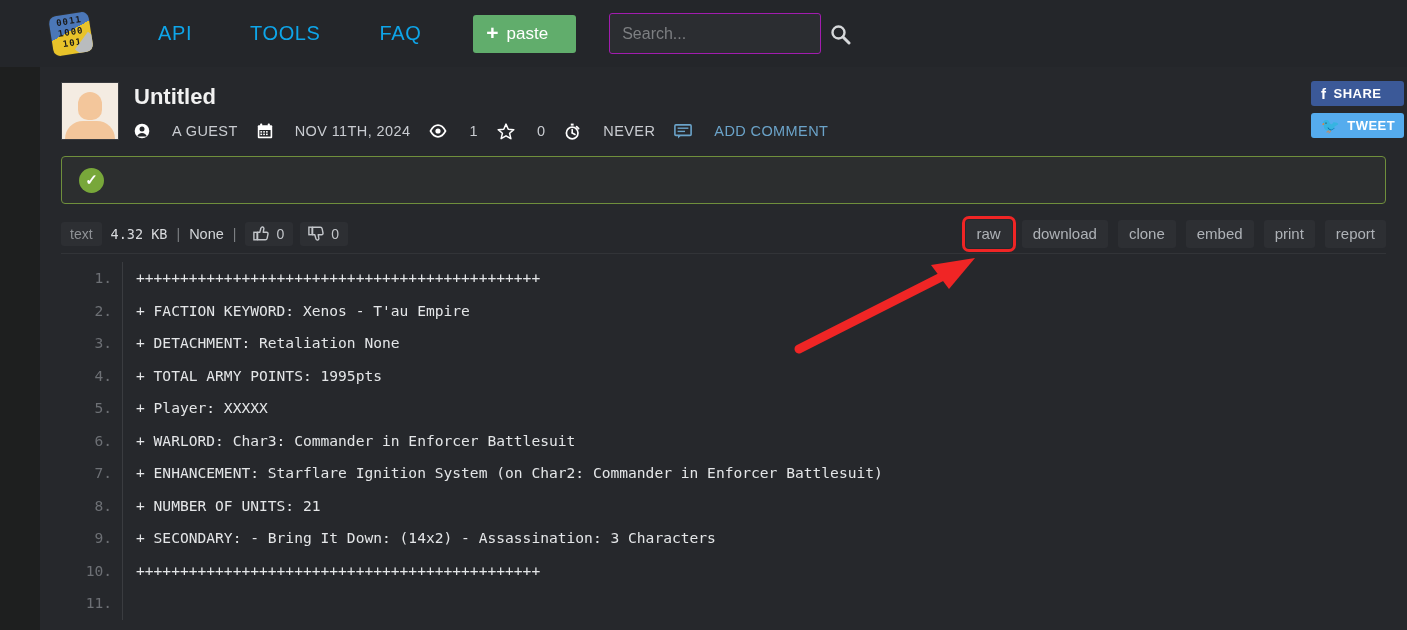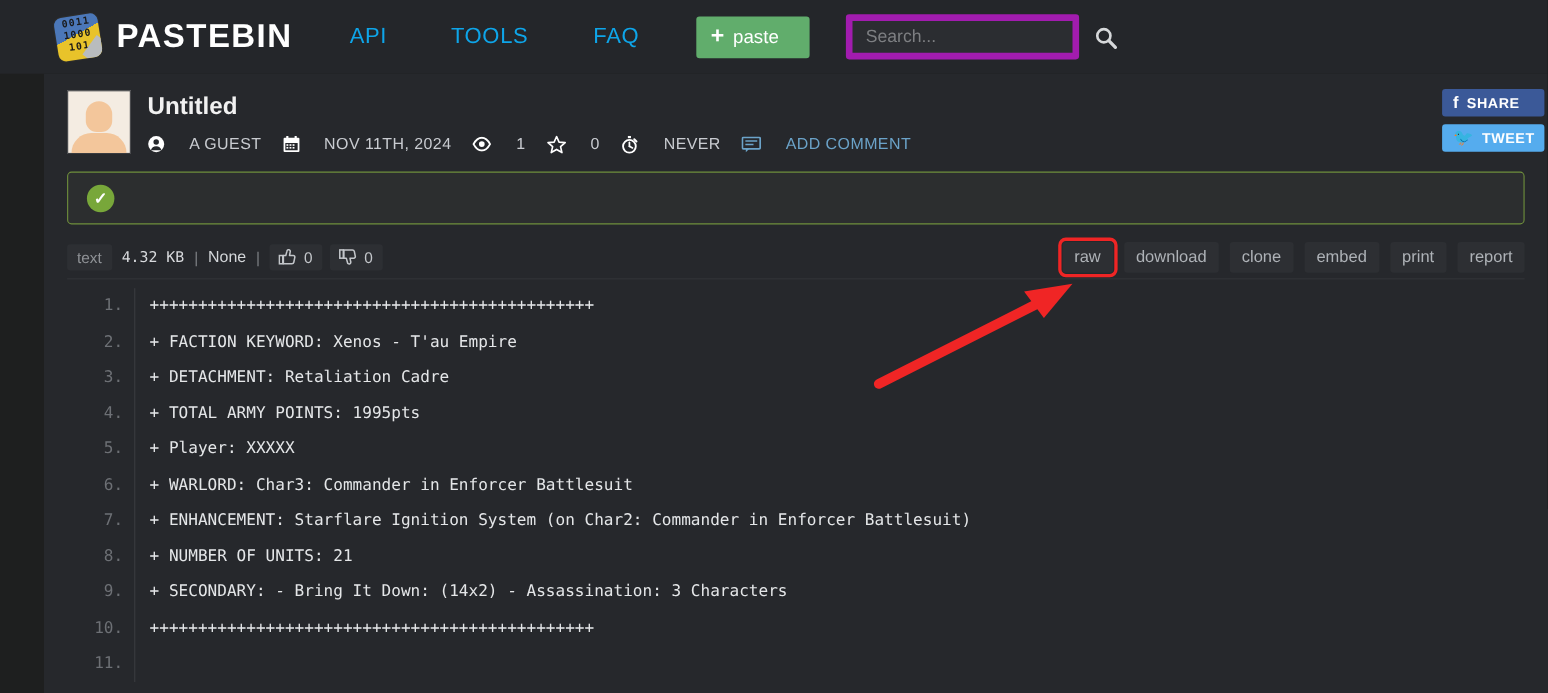--- a/index.html
+++ b/index.html
@@ -57,21 +57,21 @@
     background: #61ad6c; border: none; border-radius: 3px;
     color: #ffffff; font-size: 17px; cursor: pointer;
     display: flex; align-items: center; gap: 8px;
   }
   #paste-button .plus {
     font-size: 21px; line-height: 0; font-weight: bold; position: relative; top: -1px;
   }
 
   #search-wrap {
     margin-left: 33px; width: 212px; height: 41px;
-    background: #2b2d31; border: 6px solid #a21caf; border-radius: 3px;
+    background: #2b2d31; border: 1px solid #a21caf; border-radius: 3px;
     display: flex; align-items: center; padding: 0 10px 0 12px;
   }
   #search-input {
     flex: 1; background: transparent; border: none; outline: none;
     color: #d8d8d8; font-size: 16px; font-family: "Liberation Sans", sans-serif;
   }
   #search-input::placeholder { color: #7d7f82; }
   #search-icon { color: #d6d8da; display: flex; }
 
   
@@ -203,21 +203,20 @@
     <div class="logo-wrap">
       <div class="logo-square">
         <div class="logo-bits">
           <div>0011</div>
           <div>1000</div>
           <div>101</div>
         </div>
         <div class="fold"></div>
       </div>
     </div>
-    <span id="brand-name">PASTEBIN</span>
   </div>
 
   <a class="nav-link" id="nav-api">API</a>
   <a class="nav-link" id="nav-tools">TOOLS</a>
   <a class="nav-link" id="nav-faq">FAQ</a>
 
   <button id="paste-button">
     <span class="plus">+</span>
     <span>paste</span>
   </button>
@@ -378,21 +377,21 @@
       <div>6.</div>
       <div>7.</div>
       <div>8.</div>
       <div>9.</div>
       <div>10.</div>
       <div>11.</div>
     </div>
     <div id="code">
       <div>++++++++++++++++++++++++++++++++++++++++++++++</div>
       <div>+ FACTION KEYWORD: Xenos - T'au Empire</div>
-      <div>+ DETACHMENT: Retaliation Cadre</div>
+      <div>+ DETACHMENT: Retaliation None</div>
       <div>+ TOTAL ARMY POINTS: 1995pts</div>
       <div>+ Player: XXXXX</div>
       <div>+ WARLORD: Char3: Commander in Enforcer Battlesuit</div>
       <div>+ ENHANCEMENT: Starflare Ignition System (on Char2: Commander in Enforcer Battlesuit)</div>
       <div>+ NUMBER OF UNITS: 21</div>
       <div>+ SECONDARY: - Bring It Down: (14x2) - Assassination: 3 Characters</div>
       <div>++++++++++++++++++++++++++++++++++++++++++++++</div>
       <div></div>
     </div>
   </div>

